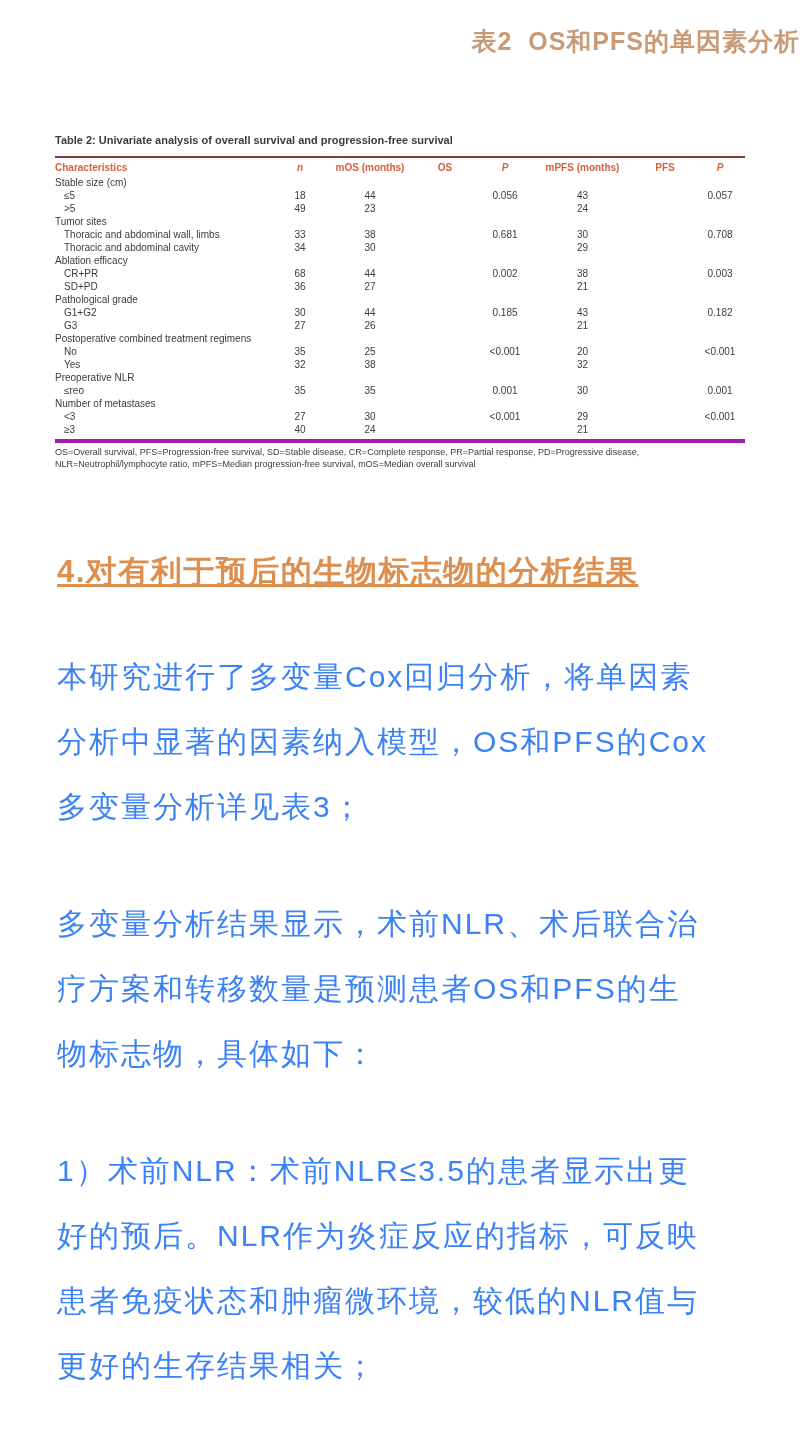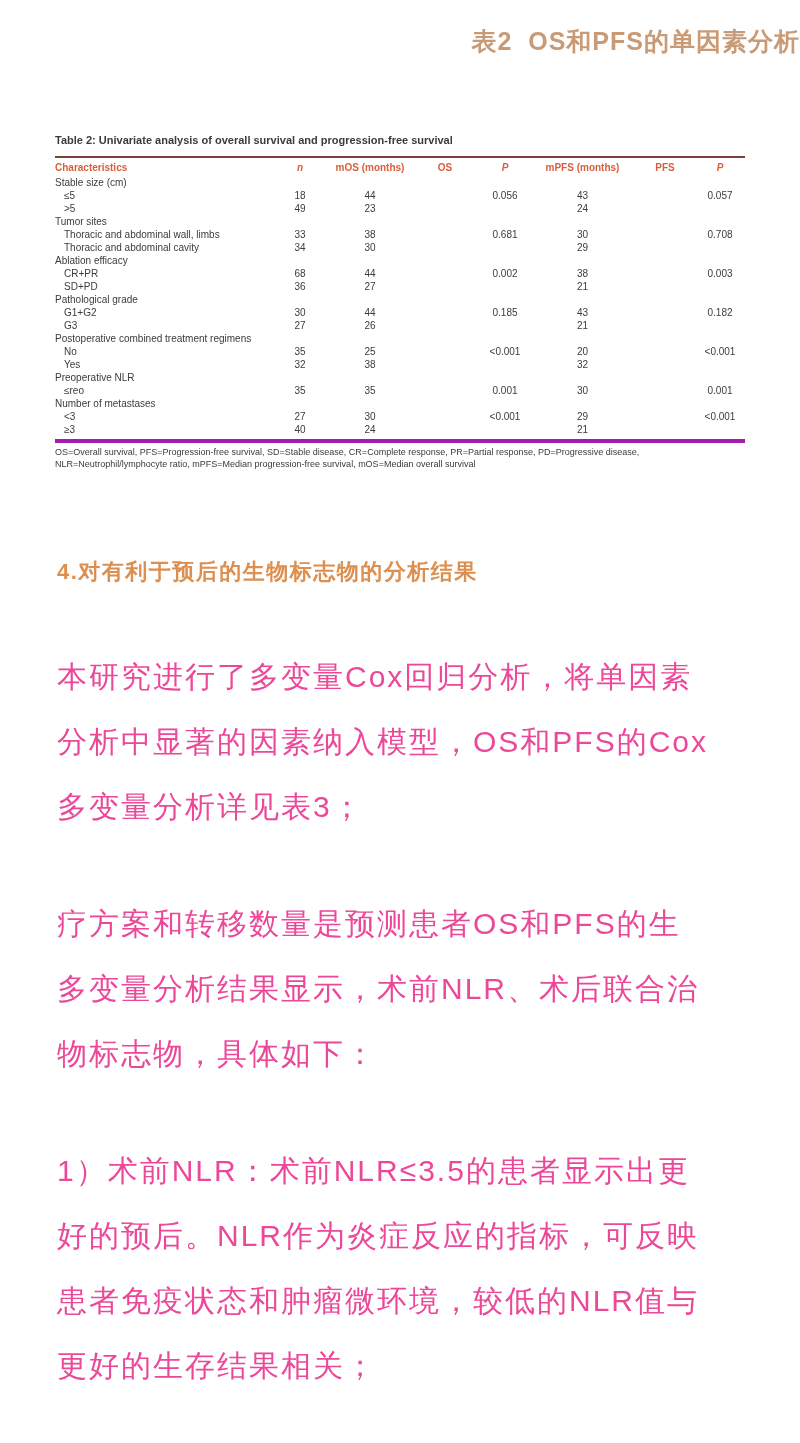--- a/index.html
+++ b/index.html
@@ -76,33 +76,34 @@
     margin-top: 3px;
     padding-top: 4px;
     font-size: 9px;
     line-height: 11.5px;
     color: #3b3b3b;
   }
 
   
   .section-heading {
     margin: 82px 0 0 57px;
-    font-size: 22px;
+    font-size: 31px;
     line-height: 40px;
     font-weight: bold;
     letter-spacing: 1.5px;
     color: #dc8f4f;
     white-space: nowrap;
+    text-decoration: underline;
   }
 
   
   .paragraphs {
     margin: 52px 16px 0 57px;
     font-size: 30px;
-    color: #ec4899;
+    color: #3b82f6;
     letter-spacing: 2px;
   }
   .para { margin: 0 0 52px 0; }
   .para .line {
     height: 65px;
     line-height: 65px;
     white-space: nowrap;
   }
 </style>
 </head>
@@ -350,22 +351,22 @@
 
   <h2 class="section-heading">4.对有利于预后的生物标志物的分析结果</h2>
 
   <div class="paragraphs" id="paragraphs">
       <div class="para">
         <div class="line">本研究进行了多变量Cox回归分析，将单因素</div>
         <div class="line">分析中显著的因素纳入模型，OS和PFS的Cox</div>
         <div class="line">多变量分析详见表3；</div>
       </div>
       <div class="para">
+        <div class="line">多变量分析结果显示，术前NLR、术后联合治</div>
         <div class="line">疗方案和转移数量是预测患者OS和PFS的生</div>
-        <div class="line">多变量分析结果显示，术前NLR、术后联合治</div>
         <div class="line">物标志物，具体如下：</div>
       </div>
       <div class="para">
         <div class="line">1）术前NLR：术前NLR≤3.5的患者显示出更</div>
         <div class="line">好的预后。NLR作为炎症反应的指标，可反映</div>
         <div class="line">患者免疫状态和肿瘤微环境，较低的NLR值与</div>
         <div class="line">更好的生存结果相关；</div>
       </div>
     </div>
 

